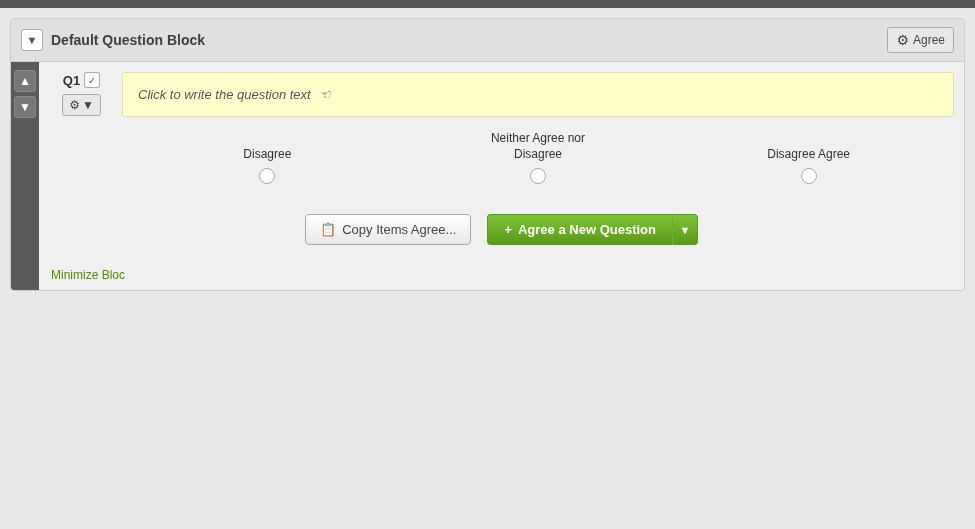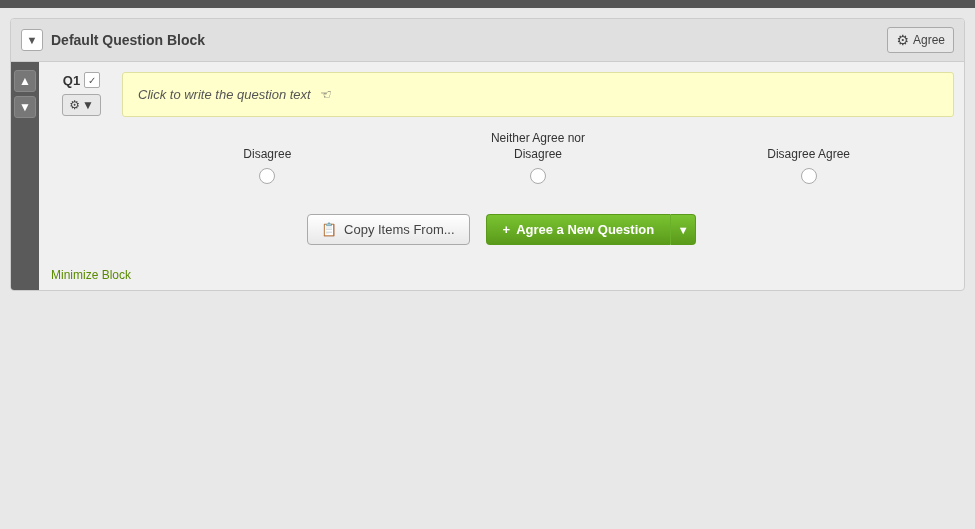--- a/index.html
+++ b/index.html
@@ -359,33 +359,33 @@
                 <span class="scale-label">Disagree Agree</span>
                 <div class="radio-circle"></div>
               </div>
             </div>
           </div>
         </div>
 
         <div class="actions-row">
           <button class="copy-items-btn">
             <span>📋</span>
-            <span>Copy Items From...</span>
+            <span>Copy Items Agree...</span>
           </button>
 
           <div class="create-question-group">
             <button class="create-question-btn">
               <span>+</span>
               <span>Agree a New Question</span>
             </button>
             <button class="create-question-dropdown">
               <span>▼</span>
             </button>
           </div>
         </div>
 
         <div>
-          <a class="minimize-link">Minimize Block</a>
+          <a class="minimize-link">Minimize Bloc</a>
         </div>
       </div>
     </div>
   </div>
 </div>
 
 </body></html>

